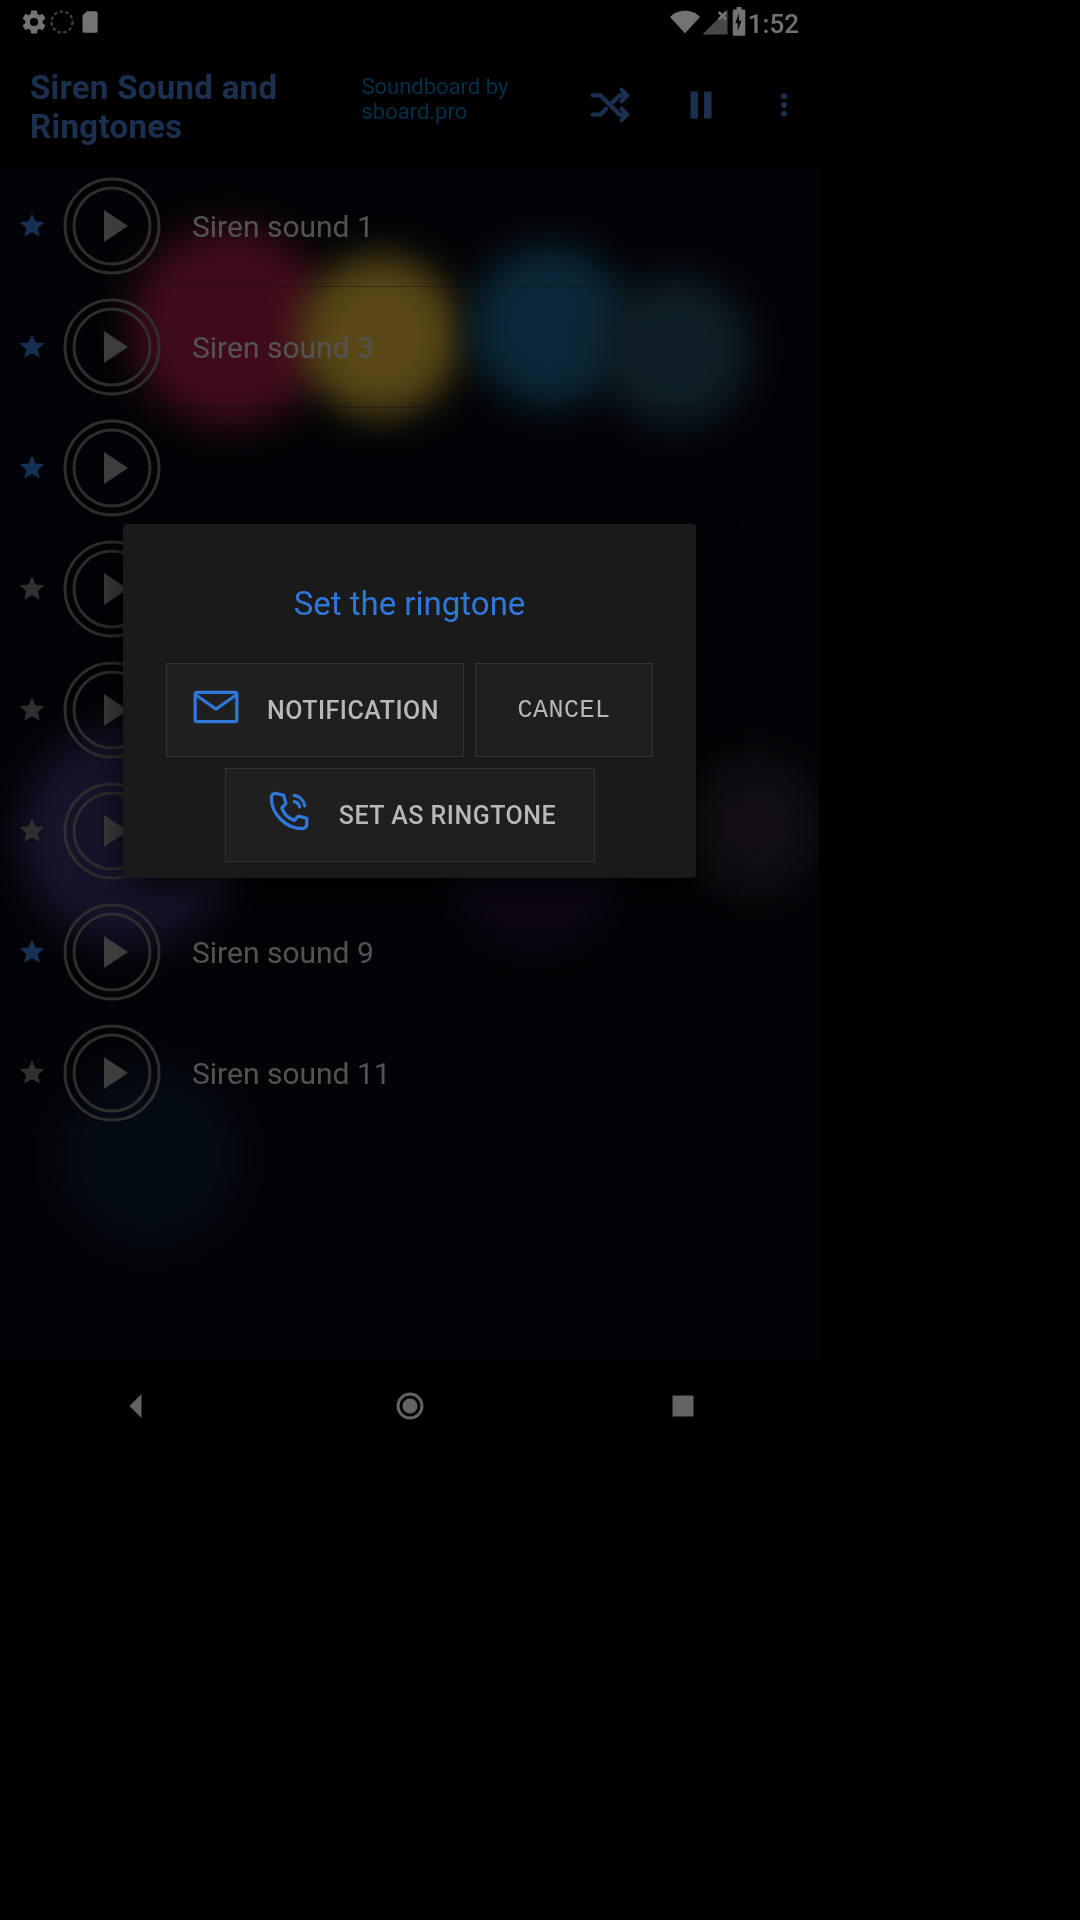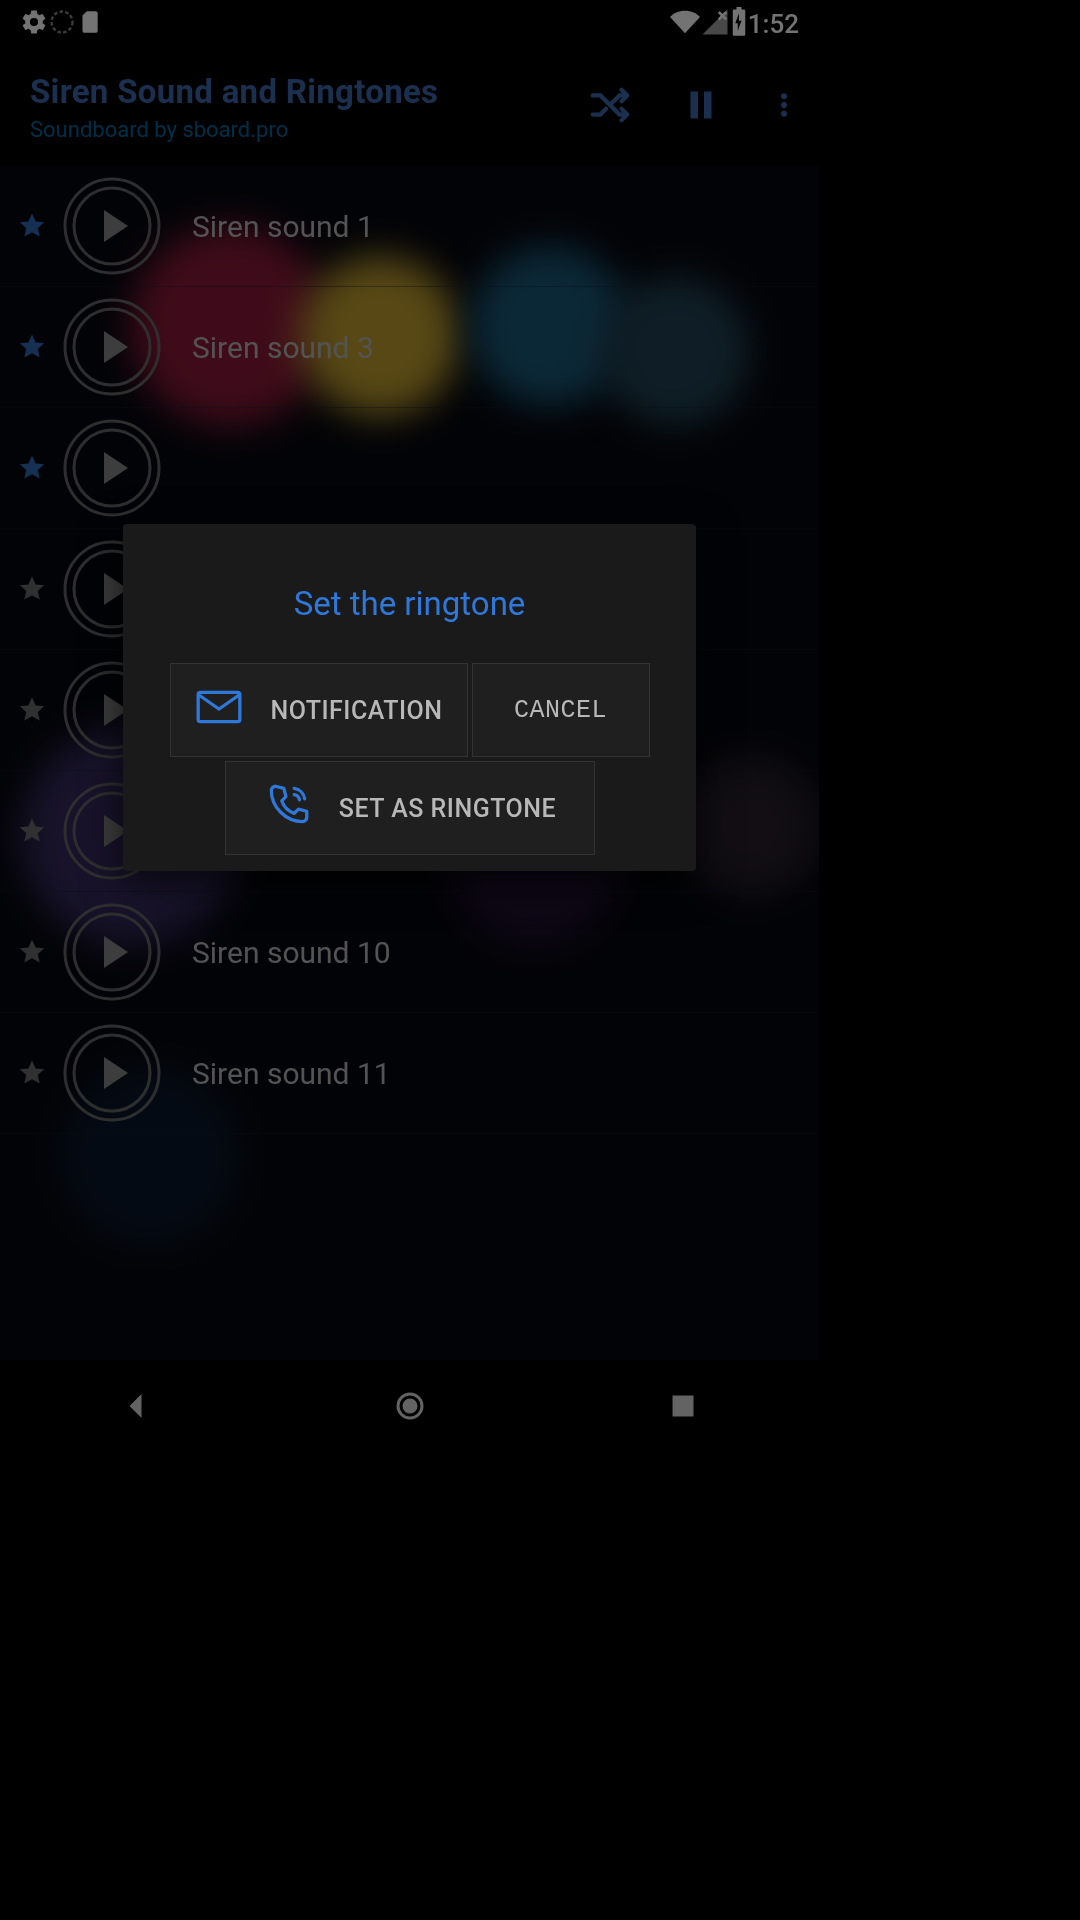--- a/index.html
+++ b/index.html
@@ -7,21 +7,21 @@
   .device { position: relative; width: 819px; height: 1456px; background: #000; }
 
   
   .status-bar { position: absolute; top: 0; left: 0; right: 0; height: 48px; display: flex; align-items: center; justify-content: space-between; padding: 0 20px; background: #000; color: #fff; z-index: 10; }
   .status-left, .status-right { display: flex; align-items: center; }
   .status-icon { color: #fff; }
   .status-time { font-size: 26px; font-weight: 500; color: #fff; }
 
   
   .app-header { position: absolute; top: 48px; left: 0; right: 0; height: 118px; display: flex; align-items: center; padding: 0 20px 0 30px; background: #000; z-index: 5; }
-  .app-titles { flex: 1 1 auto; display: flex; flex-direction: column; }
+  .app-titles { flex: 1 1 auto; display: flex; }
   .app-title { font-size: 33px; font-weight: 700; color: #3c6bb0; letter-spacing: 0.3px; }
   .app-subtitle { font-size: 22px; color: #0369a1; margin-top: 6px; }
   .header-actions { display: flex; align-items: center; gap: 50px; margin-left: 16px; }
   .header-icon { color: #3c6bb0; }
 
   
   .content { position: absolute; top: 166px; left: 0; right: 0; bottom: 96px; background: #06080f; }
   .bg-bokeh { position: absolute; inset: 0; overflow: hidden; }
   .bokeh { position: absolute; border-radius: 50%; filter: blur(18px); }
   .list { position: absolute; inset: 0; }
@@ -33,21 +33,21 @@
   .play-btn { width: 100px; height: 100px; margin-left: 8px; position: relative; }
   .play-btn svg { width: 100px; height: 100px; }
   .row-title { font-size: 30px; color: #b8b8b8; margin-left: 30px; }
 
   
   .scrim { position: absolute; inset: 0; background: rgba(0,0,0,0.55); z-index: 20; }
 
   
   .dialog { position: absolute; z-index: 30; left: 123px; top: 524px; width: 573px; background: #1a1a1a; border-radius: 4px; padding: 60px 8px 12px; box-shadow: 0 10px 40px rgba(0,0,0,0.7); }
   .dialog-title { text-align: center; font-size: 33px; color: #2f77d8; font-weight: 400; margin-bottom: 40px; }
-  .dialog-grid { display: flex; flex-wrap: wrap; gap: 4px; justify-content: center; padding: 0 0 4px; }
+  .dialog-grid { display: flex; flex-wrap: wrap; gap: 11px; justify-content: center; padding: 0 0 4px; }
   .dlg-btn { display: flex; align-items: center; justify-content: center; height: 94px; border: 1px solid #333; background: #1f1f1f; color: #b8b8b8; font-size: 25px; font-weight: 500; letter-spacing: 0.5px; gap: 26px; padding: 0 24px; }
   .dlg-btn svg { width: 50px; height: 50px; }
   .btn-notification { width: 298px; }
   .btn-alarm { width: 237px; }
   .btn-cancel { width: 178px; font-family: Liberation Mono, monospace; }
   .btn-ringtone { width: 370px; }
 
   
   .nav-bar { position: absolute; left: 0; right: 0; bottom: 0; height: 96px; background: #000; display: flex; align-items: center; justify-content: space-around; }
   .nav-btn svg { width: 36px; height: 36px; fill: #dcdcdc; }
@@ -209,31 +209,31 @@
             </svg>
           </span>
           <span class="play-btn"><svg viewBox="0 0 100 100">
               <circle cx="50" cy="50" r="47" fill="none" stroke="#666" stroke-width="3"></circle>
               <circle cx="50" cy="50" r="38" fill="none" stroke="#666" stroke-width="3"></circle>
               <path d="M42 34v32l24-16Z" fill="#888"></path>
             </svg></span>
           <span class="row-title">Siren sound 8</span>
         </div>
         <div class="row">
-          <span class="star nofav">
-            <svg viewBox="0 0 24 24">
-              <path d="M12 2l2.9 6.3 6.9.6-5.2 4.7 1.6 6.8L12 17l-6.2 3.4 1.6-6.8L2.2 8.9l6.9-.6Z"></path>
-            </svg>
-          </span>
-          <span class="play-btn"><svg viewBox="0 0 100 100">
-              <circle cx="50" cy="50" r="47" fill="none" stroke="#666" stroke-width="3"></circle>
-              <circle cx="50" cy="50" r="38" fill="none" stroke="#666" stroke-width="3"></circle>
-              <path d="M42 34v32l24-16Z" fill="#888"></path>
-            </svg></span>
-          <span class="row-title">Siren sound 10</span>
+          <span class="star fav">
+            <svg viewBox="0 0 24 24">
+              <path d="M12 2l2.9 6.3 6.9.6-5.2 4.7 1.6 6.8L12 17l-6.2 3.4 1.6-6.8L2.2 8.9l6.9-.6Z"></path>
+            </svg>
+          </span>
+          <span class="play-btn"><svg viewBox="0 0 100 100">
+              <circle cx="50" cy="50" r="47" fill="none" stroke="#666" stroke-width="3"></circle>
+              <circle cx="50" cy="50" r="38" fill="none" stroke="#666" stroke-width="3"></circle>
+              <path d="M42 34v32l24-16Z" fill="#888"></path>
+            </svg></span>
+          <span class="row-title">Siren sound 9</span>
         </div>
         <div class="row">
           <span class="star nofav">
             <svg viewBox="0 0 24 24">
               <path d="M12 2l2.9 6.3 6.9.6-5.2 4.7 1.6 6.8L12 17l-6.2 3.4 1.6-6.8L2.2 8.9l6.9-.6Z"></path>
             </svg>
           </span>
           <span class="play-btn"><svg viewBox="0 0 100 100">
               <circle cx="50" cy="50" r="47" fill="none" stroke="#666" stroke-width="3"></circle>
               <circle cx="50" cy="50" r="38" fill="none" stroke="#666" stroke-width="3"></circle>

